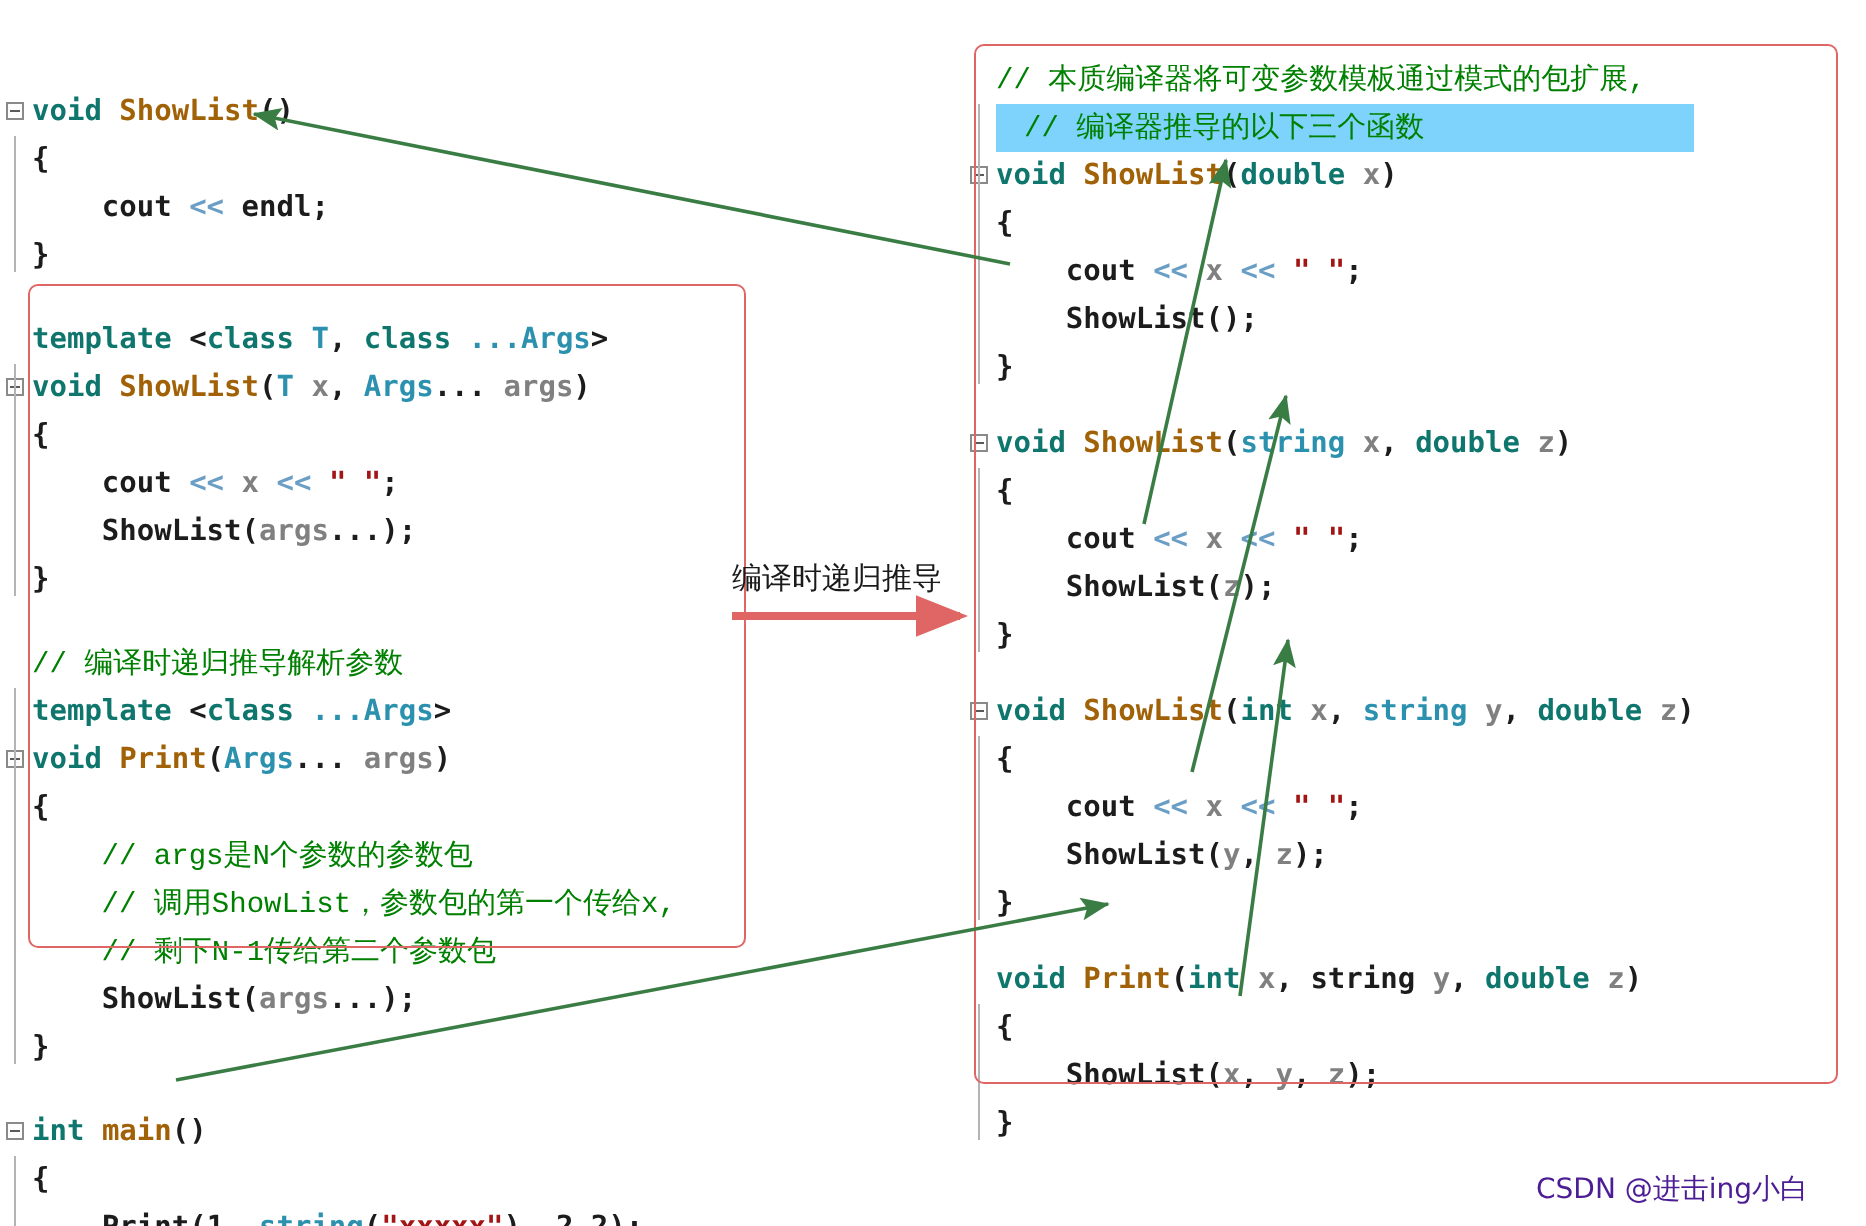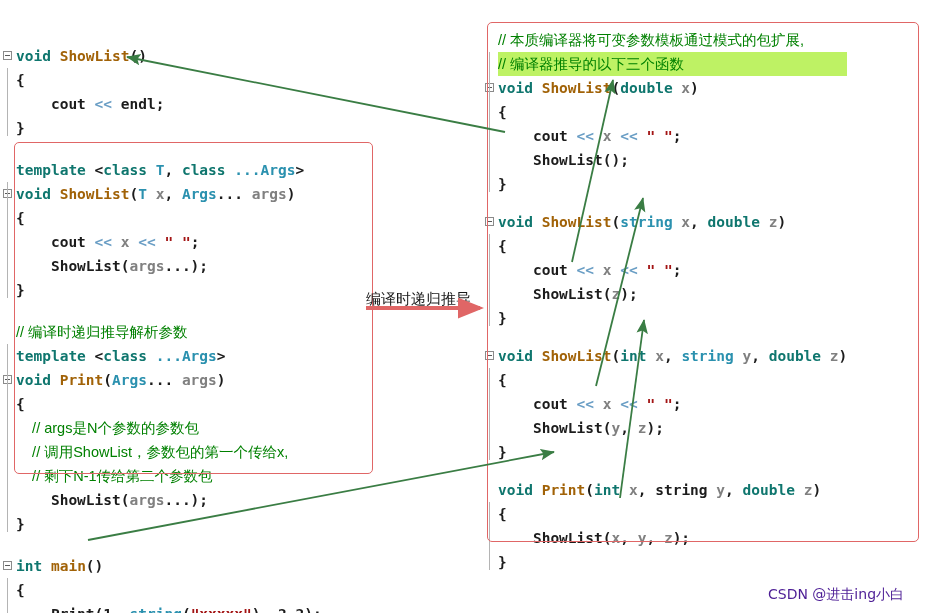--- a/index.html
+++ b/index.html
@@ -17,31 +17,31 @@
   .code-line{
     height:24px;
     line-height:24px;
     font-size:14.5px;
     font-family:"DejaVu Sans Mono","Liberation Mono",monospace;
     font-weight:bold;
     color:#000000;
     white-space:pre;
     position:relative;
   }
-  .code-line.hl{background:#bef264;}
+  .code-line.hl{background:#7dd3fc;padding-left:14px;}
 
   
   .kw{color:#0f766e;}          
   .type{color:#2b91af;}        
   .fn{color:#a16207;}          
   .plain{color:#1c1c1c;}
   .var{color:#808080;}         
   .str{color:#a31515;}         
   .op{color:#6a9ec5;}          
-  .cmt{color:#008000;font-family:Liberation Sans, sans-serif;font-weight:normal;font-size:14.5px;}         
+  .cmt{color:#008000;font-family:Liberation Mono, monospace;font-weight:normal;font-size:14.5px;}         
 
   
   .collapse{
     position:absolute;left:-13px;top:7px;
     width:9px;height:9px;
     border:1px solid #8a8a8a;
     background:#fdfdfd;
     box-sizing:border-box;
   }
   .collapse:after{
@@ -84,21 +84,21 @@
 
 <div id="root">
 
   <div class="pane" id="left-pane" style="left:16px;top:44px;"><div style="position: relative; margin-top: 0px;"><div class="code-line"><span class="collapse"></span><span class="kw">void</span><span class="plain"> </span><span class="fn">ShowList</span><span class="plain">()</span></div><div class="code-line"><span class="plain">{</span></div><div class="code-line"><span class="plain">    cout </span><span class="op">&lt;&lt;</span><span class="plain"> endl;</span></div><div class="code-line"><span class="plain">}</span></div><div class="vline" style="left: -9px; top: 24px; height: 68px;"></div></div><div style="position: relative; margin-top: 18px;"><div class="code-line"><span class="kw">template </span><span class="plain">&lt;</span><span class="kw">class </span><span class="type">T</span><span class="plain">, </span><span class="kw">class </span><span class="type">...Args</span><span class="plain">&gt;</span></div><div class="code-line"><span class="collapse"></span><span class="kw">void</span><span class="plain"> </span><span class="fn">ShowList</span><span class="plain">(</span><span class="type">T</span><span class="plain"> </span><span class="var">x</span><span class="plain">, </span><span class="type">Args</span><span class="plain">... </span><span class="var">args</span><span class="plain">)</span></div><div class="code-line"><span class="plain">{</span></div><div class="code-line"><span class="plain">    cout </span><span class="op">&lt;&lt;</span><span class="plain"> </span><span class="var">x</span><span class="plain"> </span><span class="op">&lt;&lt;</span><span class="plain"> </span><span class="str">" "</span><span class="plain">;</span></div><div class="code-line"><span class="plain">    ShowList(</span><span class="var">args</span><span class="plain">...);</span></div><div class="code-line"><span class="plain">}</span></div><div class="vline" style="left: -9px; top: 24px; height: 116px;"></div></div><div style="position: relative; margin-top: 18px;"><div class="code-line"><span class="cmt">// 编译时递归推导解析参数</span></div><div class="code-line"><span class="kw">template </span><span class="plain">&lt;</span><span class="kw">class </span><span class="type">...Args</span><span class="plain">&gt;</span></div><div class="code-line"><span class="collapse"></span><span class="kw">void</span><span class="plain"> </span><span class="fn">Print</span><span class="plain">(</span><span class="type">Args</span><span class="plain">... </span><span class="var">args</span><span class="plain">)</span></div><div class="code-line"><span class="plain">{</span></div><div class="code-line"><span class="cmt">    // args是N个参数的参数包</span></div><div class="code-line"><span class="cmt">    // 调用ShowList，参数包的第一个传给x,</span></div><div class="code-line"><span class="cmt">    // 剩下N-1传给第二个参数包</span></div><div class="code-line"><span class="plain">    ShowList(</span><span class="var">args</span><span class="plain">...);</span></div><div class="code-line"><span class="plain">}</span></div><div class="vline" style="left: -9px; top: 24px; height: 188px;"></div></div><div style="position: relative; margin-top: 18px;"><div class="code-line"><span class="collapse"></span><span class="kw">int</span><span class="plain"> </span><span class="fn">main</span><span class="plain">()</span></div><div class="code-line"><span class="plain">{</span></div><div class="code-line"><span class="plain">    Print(</span><span class="plain">1</span><span class="plain">, </span><span class="type">string</span><span class="plain">(</span><span class="str">"xxxxx"</span><span class="plain">), </span><span class="plain">2.2</span><span class="plain">);</span></div><div class="vline" style="left: -9px; top: 24px; height: 116px;"></div></div></div>
 
   <div class="pane" id="right-pane" style="left:498px;top:28px;"><div style="position: relative; margin-top: 0px;"><div class="code-line"><span class="cmt">// 本质编译器将可变参数模板通过模式的包扩展,</span></div><div class="code-line hl"><span class="cmt">// 编译器推导的以下三个函数</span></div><div class="code-line"><span class="collapse"></span><span class="kw">void</span><span class="plain"> </span><span class="fn">ShowList</span><span class="plain">(</span><span class="kw">double</span><span class="plain"> </span><span class="var">x</span><span class="plain">)</span></div><div class="code-line"><span class="plain">{</span></div><div class="code-line"><span class="plain">    cout </span><span class="op">&lt;&lt;</span><span class="plain"> </span><span class="var">x</span><span class="plain"> </span><span class="op">&lt;&lt;</span><span class="plain"> </span><span class="str">" "</span><span class="plain">;</span></div><div class="code-line"><span class="plain">    ShowList();</span></div><div class="code-line"><span class="plain">}</span></div><div class="vline" style="left: -9px; top: 24px; height: 140px;"></div></div><div style="position: relative; margin-top: 14px;"><div class="code-line"><span class="collapse"></span><span class="kw">void</span><span class="plain"> </span><span class="fn">ShowList</span><span class="plain">(</span><span class="type">string</span><span class="plain"> </span><span class="var">x</span><span class="plain">, </span><span class="kw">double</span><span class="plain"> </span><span class="var">z</span><span class="plain">)</span></div><div class="code-line"><span class="plain">{</span></div><div class="code-line"><span class="plain">    cout </span><span class="op">&lt;&lt;</span><span class="plain"> </span><span class="var">x</span><span class="plain"> </span><span class="op">&lt;&lt;</span><span class="plain"> </span><span class="str">" "</span><span class="plain">;</span></div><div class="code-line"><span class="plain">    ShowList(</span><span class="var">z</span><span class="plain">);</span></div><div class="code-line"><span class="plain">}</span></div><div class="vline" style="left: -9px; top: 24px; height: 92px;"></div></div><div style="position: relative; margin-top: 14px;"><div class="code-line"><span class="collapse"></span><span class="kw">void</span><span class="plain"> </span><span class="fn">ShowList</span><span class="plain">(</span><span class="kw">int</span><span class="plain"> </span><span class="var">x</span><span class="plain">, </span><span class="type">string</span><span class="plain"> </span><span class="var">y</span><span class="plain">, </span><span class="kw">double</span><span class="plain"> </span><span class="var">z</span><span class="plain">)</span></div><div class="code-line"><span class="plain">{</span></div><div class="code-line"><span class="plain">    cout </span><span class="op">&lt;&lt;</span><span class="plain"> </span><span class="var">x</span><span class="plain"> </span><span class="op">&lt;&lt;</span><span class="plain"> </span><span class="str">" "</span><span class="plain">;</span></div><div class="code-line"><span class="plain">    ShowList(</span><span class="var">y</span><span class="plain">, </span><span class="var">z</span><span class="plain">);</span></div><div class="code-line"><span class="plain">}</span></div><div class="vline" style="left: -9px; top: 24px; height: 92px;"></div></div><div style="position: relative; margin-top: 14px;"><div class="code-line"><span class="kw">void</span><span class="plain"> </span><span class="fn">Print</span><span class="plain">(</span><span class="kw">int</span><span class="plain"> </span><span class="var">x</span><span class="plain">, </span><span class="plain">string</span><span class="plain"> </span><span class="var">y</span><span class="plain">, </span><span class="kw">double</span><span class="plain"> </span><span class="var">z</span><span class="plain">)</span></div><div class="code-line"><span class="plain">{</span></div><div class="code-line"><span class="plain">    ShowList(</span><span class="var">x</span><span class="plain">, </span><span class="var">y</span><span class="plain">, </span><span class="var">z</span><span class="plain">);</span></div><div class="code-line"><span class="plain">}</span></div><div class="vline" style="left: -9px; top: 24px; height: 68px;"></div></div></div>
 
   <div class="redbox" style="left:14px;top:142px;width:359px;height:332px;"></div>
   <div class="redbox" style="left:487px;top:22px;width:432px;height:520px;"></div>
 
-  <div class="mid-label" style="left:366px;top:280px;margin-top:10px;">编译时递归推导</div>
+  <div class="mid-label" style="left:366px;top:280px;">编译时递归推导</div>
 
   <svg id="arrows" viewBox="0 0 933 613">
     <defs>
       <marker id="gArrow" markerWidth="9" markerHeight="9" refX="7.5" refY="3.2" orient="auto" markerUnits="strokeWidth">
         <path d="M0,0 L8,3.2 L0,6.4 L1.6,3.2 z" fill="#3a7d44"></path>
       </marker>
       <marker id="rArrow" markerWidth="7" markerHeight="7" refX="5.5" refY="2.6" orient="auto" markerUnits="strokeWidth">
         <path d="M0,0 L6.5,2.6 L0,5.2 z" fill="#e06666"></path>
       </marker>
     </defs>

